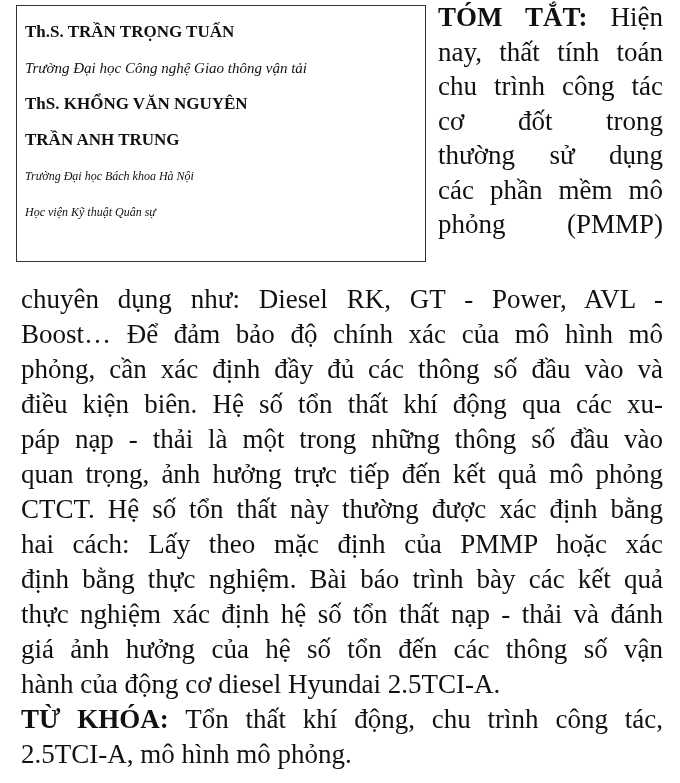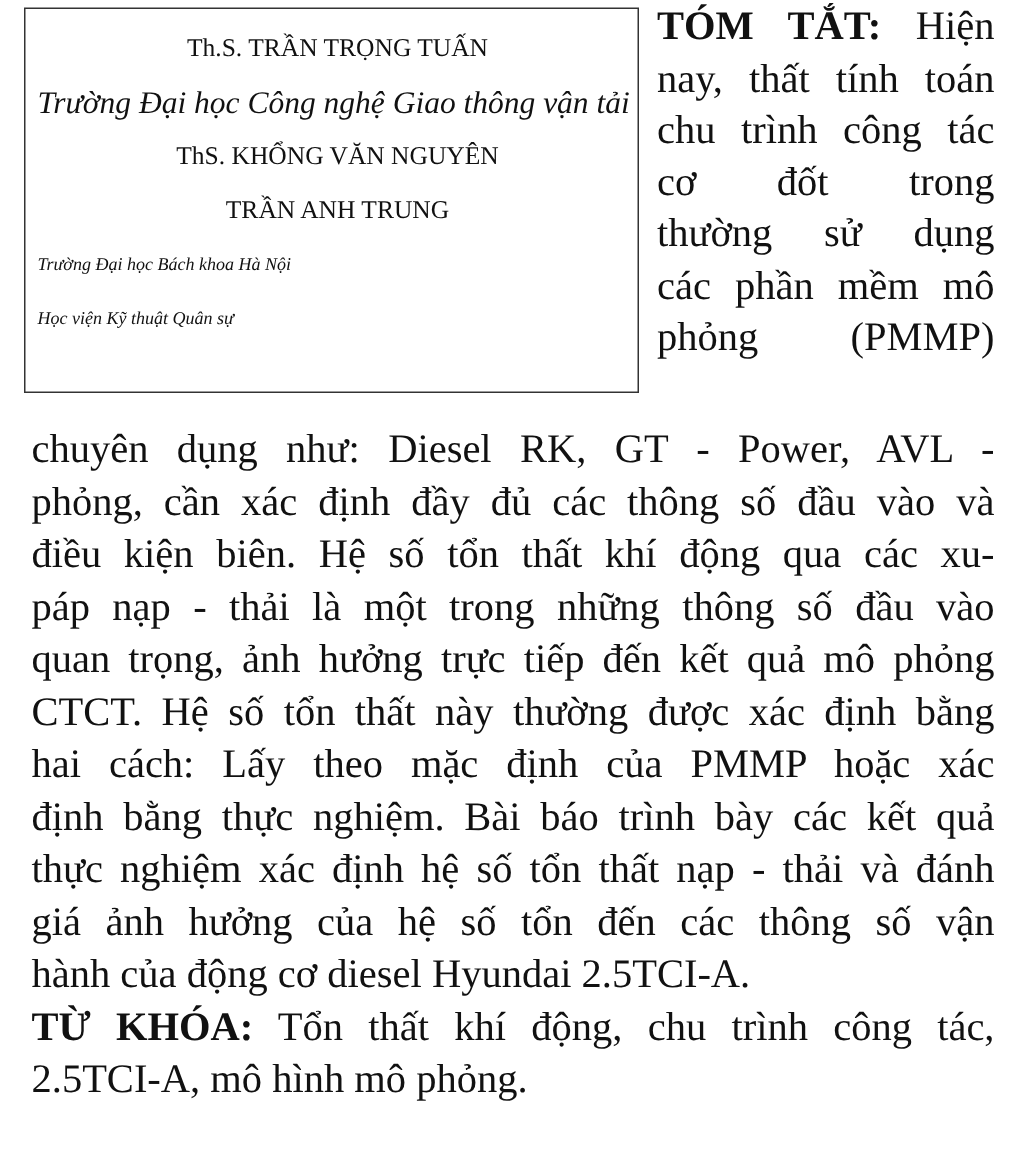--- a/index.html
+++ b/index.html
@@ -1,23 +1,23 @@
 <!DOCTYPE html>
 <html><head>
 <meta charset="utf-8">
 <style>
   html, body { margin: 0; padding: 0; background: #ffffff; }
   body { width: 680px; height: 783px; position: relative; overflow: hidden;
          font-family: "Liberation Serif", "DejaVu Serif", serif; color: #111; }
   .author-box { position: absolute; left: 16px; top: 5px; width: 410px; height: 257px;
                 border: 1.5px solid #333; box-sizing: border-box; padding: 8px 0 0 8px; }
   .author-line { height: 36px; line-height: 36px; white-space: nowrap; }
-  .author-name { font-weight: normal; font-size: 17px; text-align: center; }
+  .author-name { font-weight: bold; font-size: 17px; }
   .author-aff { font-style: italic; font-size: 12px; }
-  .aff-small { font-size: 21px; }
+  .aff-small { font-size: 15px; }
   .right-col { position: absolute; left: 438px; top: 0px; width: 225px; }
   .rline { font-size: 27px; line-height: 34.5px; height: 34.5px; white-space: nowrap;
            text-align: justify; text-align-last: justify; }
   .body-text { position: absolute; left: 21px; top: 282px; width: 642px; }
   .bline { font-size: 27px; line-height: 35px; height: 35px; white-space: nowrap;
            text-align: justify; text-align-last: justify; }
   .bline.last { text-align-last: left; }
   .label { font-weight: bold; }
 </style>
 </head>
@@ -37,20 +37,21 @@
   <div class="rline">nay, thất tính toán</div>
   <div class="rline">chu trình công tác</div>
   <div class="rline">cơ đốt trong</div>
   <div class="rline">thường sử dụng</div>
   <div class="rline">các phần mềm mô</div>
   <div class="rline">phỏng (PMMP)</div>
 </div>
 
 <div class="body-text">
   <div class="bline">chuyên dụng như: Diesel RK, GT - Power, AVL -</div>
+  <div class="bline">Boost… Để đảm bảo độ chính xác của mô hình mô</div>
   <div class="bline">phỏng, cần xác định đầy đủ các thông số đầu vào và</div>
   <div class="bline">điều kiện biên. Hệ số tổn thất khí động qua các xu-</div>
   <div class="bline">páp nạp - thải là một trong những thông số đầu vào</div>
   <div class="bline">quan trọng, ảnh hưởng trực tiếp đến kết quả mô phỏng</div>
   <div class="bline">CTCT. Hệ số tổn thất này thường được xác định bằng</div>
   <div class="bline">hai cách: Lấy theo mặc định của PMMP hoặc xác</div>
   <div class="bline">định bằng thực nghiệm. Bài báo trình bày các kết quả</div>
   <div class="bline">thực nghiệm xác định hệ số tổn thất nạp - thải và đánh</div>
   <div class="bline">giá ảnh hưởng của hệ số tổn đến các thông số vận</div>
   <div class="bline last">hành của động cơ diesel Hyundai 2.5TCI-A.</div>

